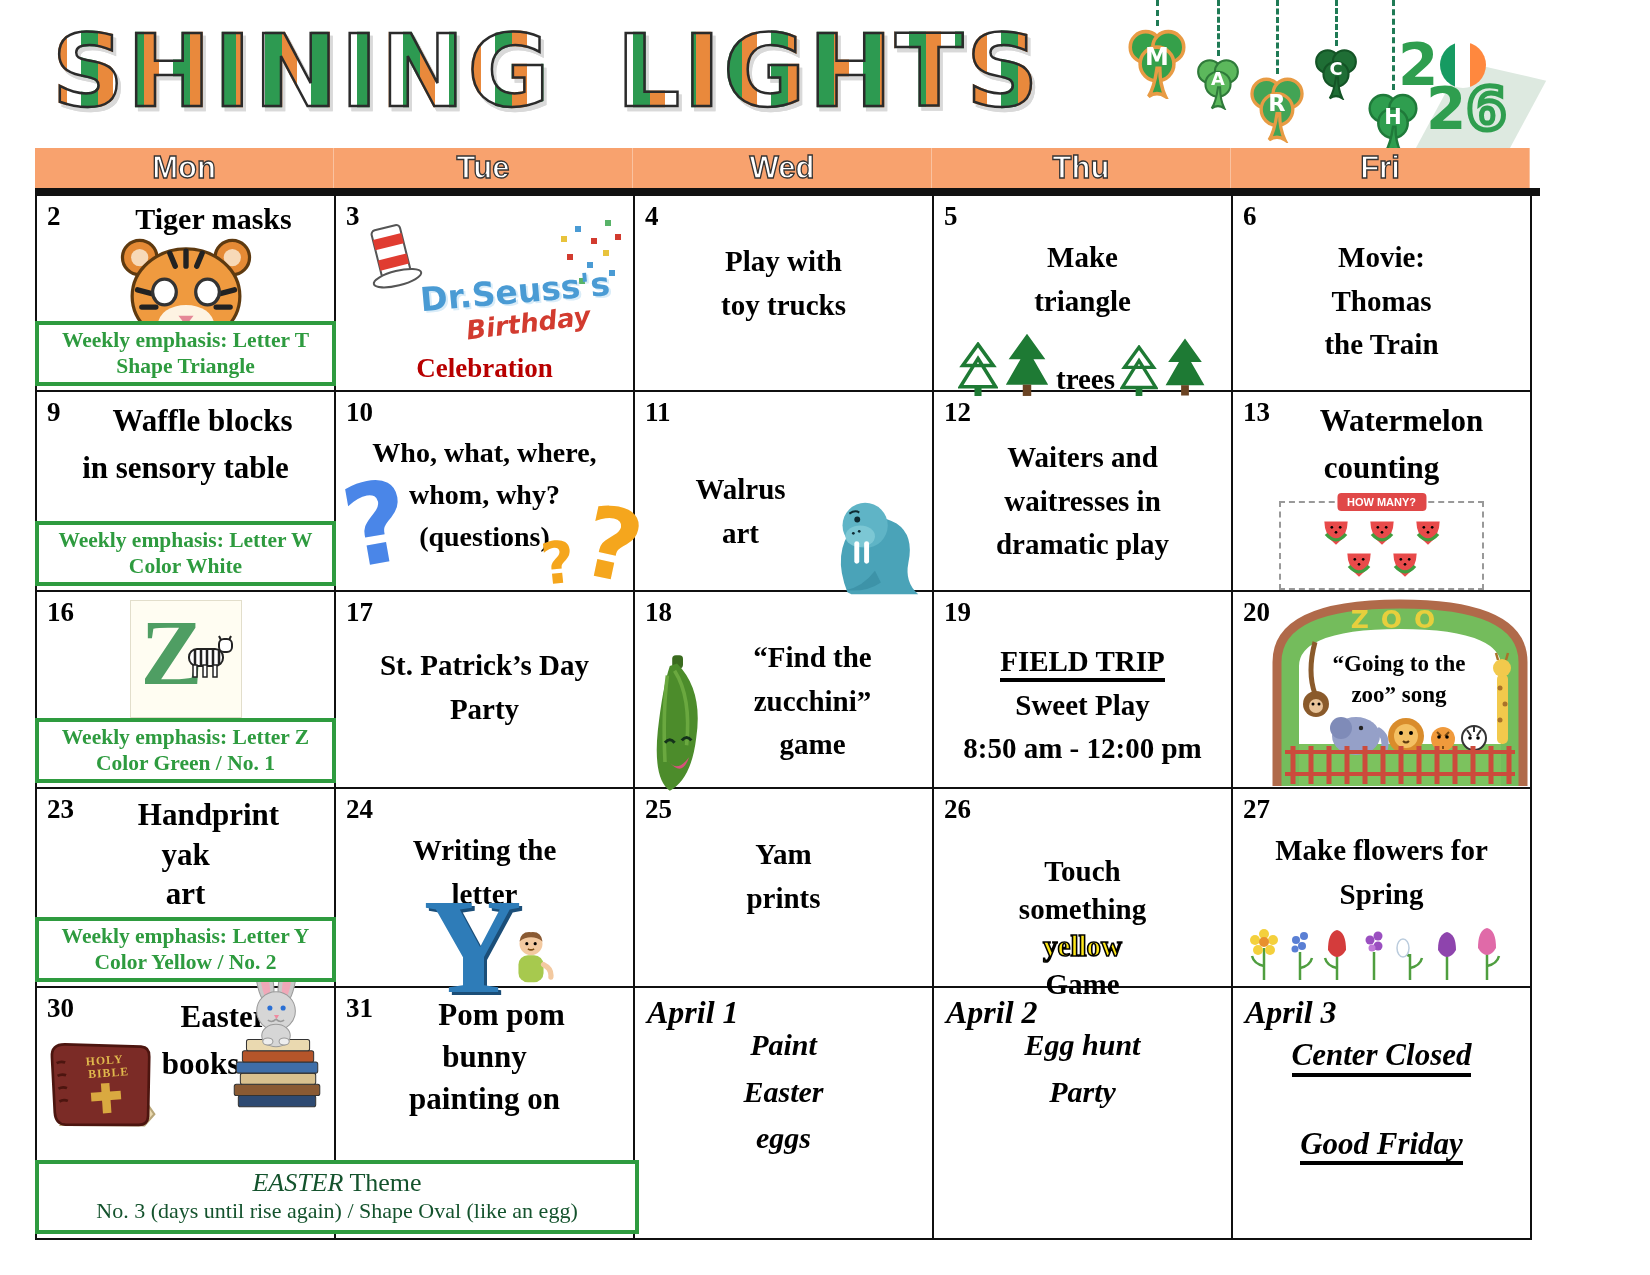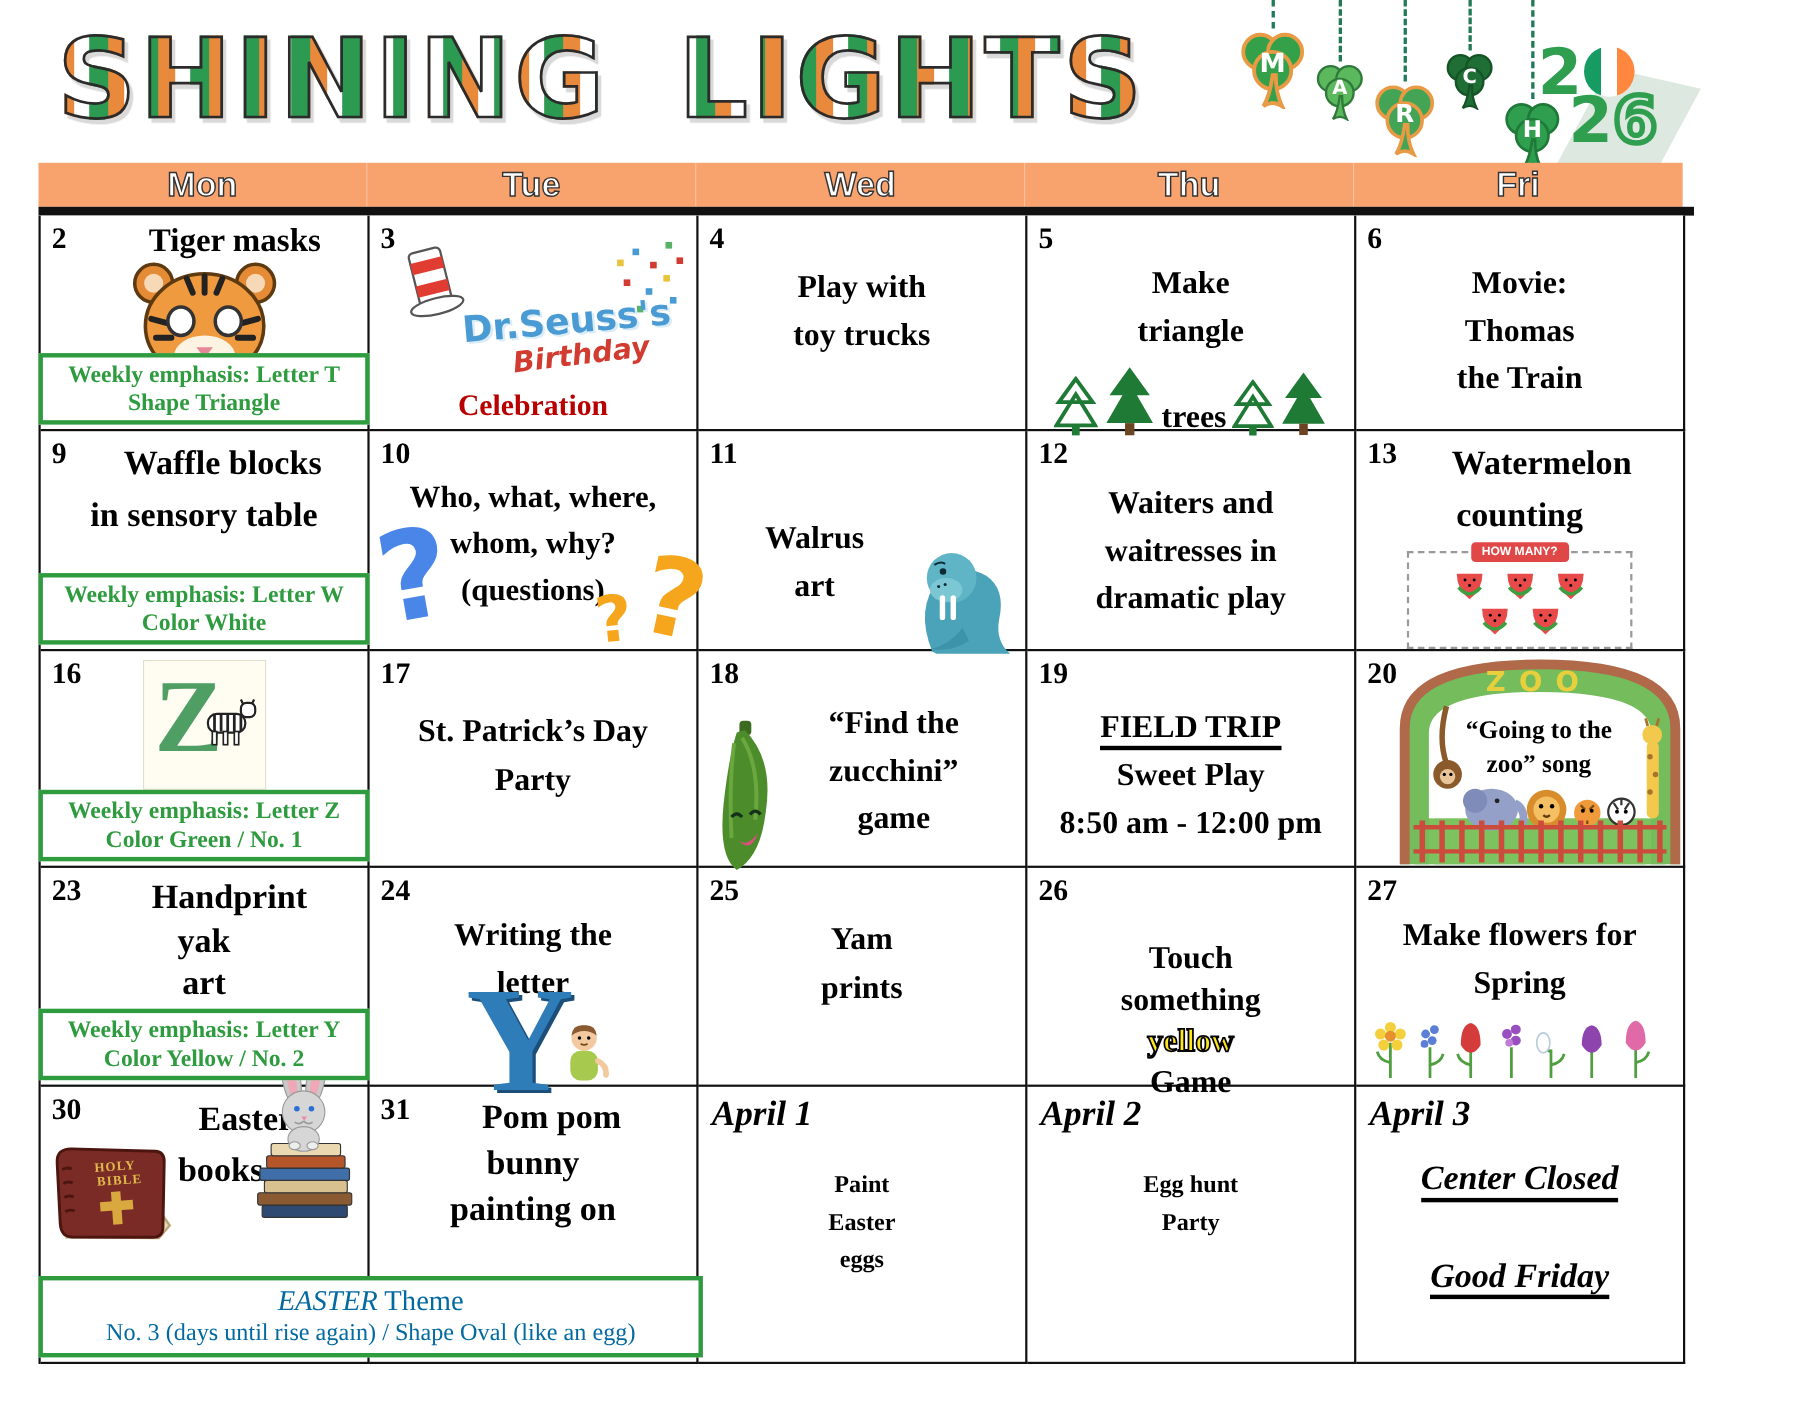--- a/index.html
+++ b/index.html
@@ -115,26 +115,26 @@
   .flowers { position:absolute; bottom:2px; left:0; right:0; display:flex; justify-content:center; z-index:1; }
 
   .w5mon .l1 { margin-left:76px; font-size:31px; }
   .w5mon .l2 { margin-left:30px; font-size:31px; }
   .bible { position:absolute; left:2px; top:40px; transform:rotate(-4deg); z-index:2; }
   .bunnybooks { position:absolute; right:2px; top:-34px; z-index:3; }
   .w5tue .clines { line-height:1.35; }
   .w5tue .l1 { margin-left:34px; }
 
   .aprdate { position:absolute; top:6px; left:12px; font-size:32px; font-style:italic; z-index:2; }
-  .apr .clines { padding-top:72px; line-height:1.55; font-size:22px; }
-  .w5fri .clines { padding-top:60px; font-size:31px; }
+  .apr .clines { font-style:italic; padding-top:34px; line-height:1.55; font-size:30px; }
+  .w5fri .clines { padding-top:44px; font-size:31px; }
   .gap40 { height:42px; }
 
   .easter { position:absolute; left:-2px; top:964px; width:604px; height:74px; z-index:6;
-            border:4px solid #2e9b3f; background:#fff; color:#0369a1; text-align:center; }
+            border:4px solid #2e9b3f; background:#fff; color:#14532d; text-align:center; }
   .easter .e1 { font-size:26px; line-height:1.2; padding-top:3px; }
   .easter .e2 { font-size:22px; line-height:1.15; }
 </style>
 </head>
 <body>
 
 <div class="page">
 
   <div class="title">SHINING LIGHTS</div>
 

